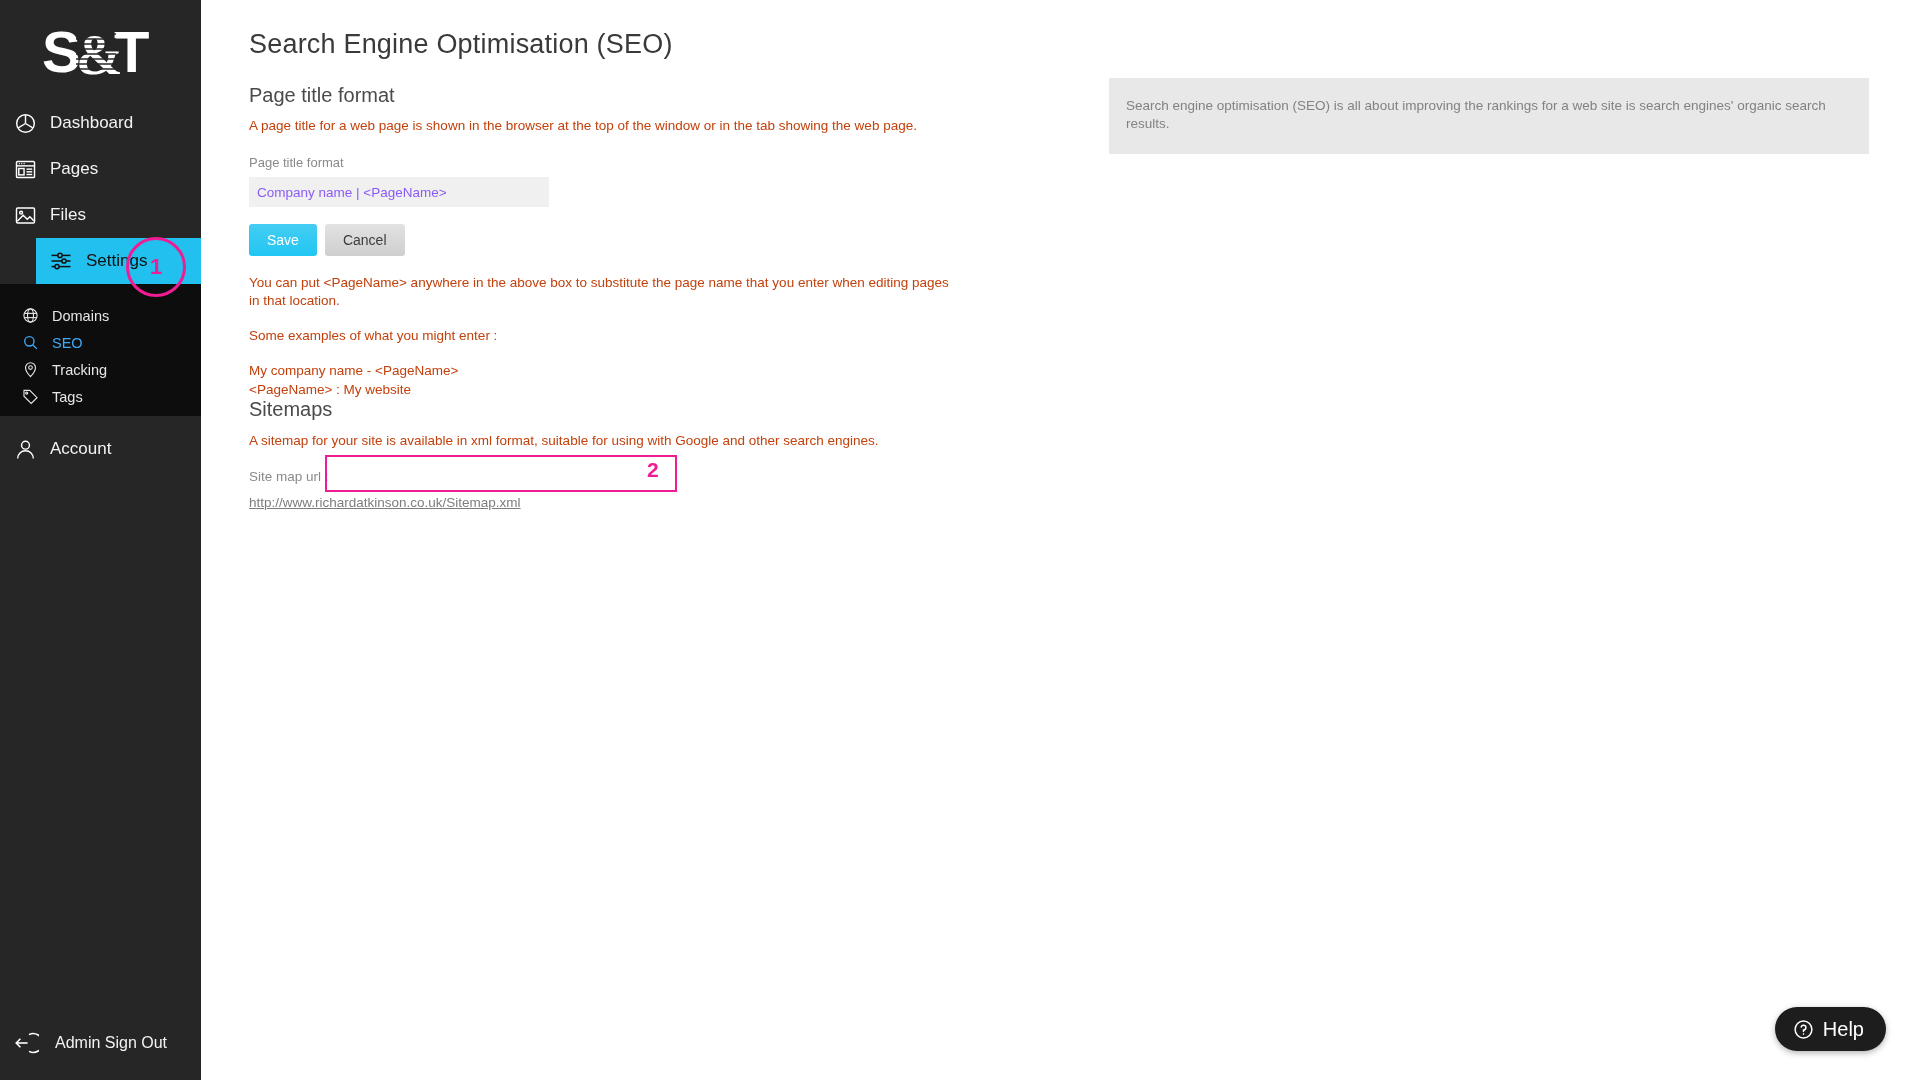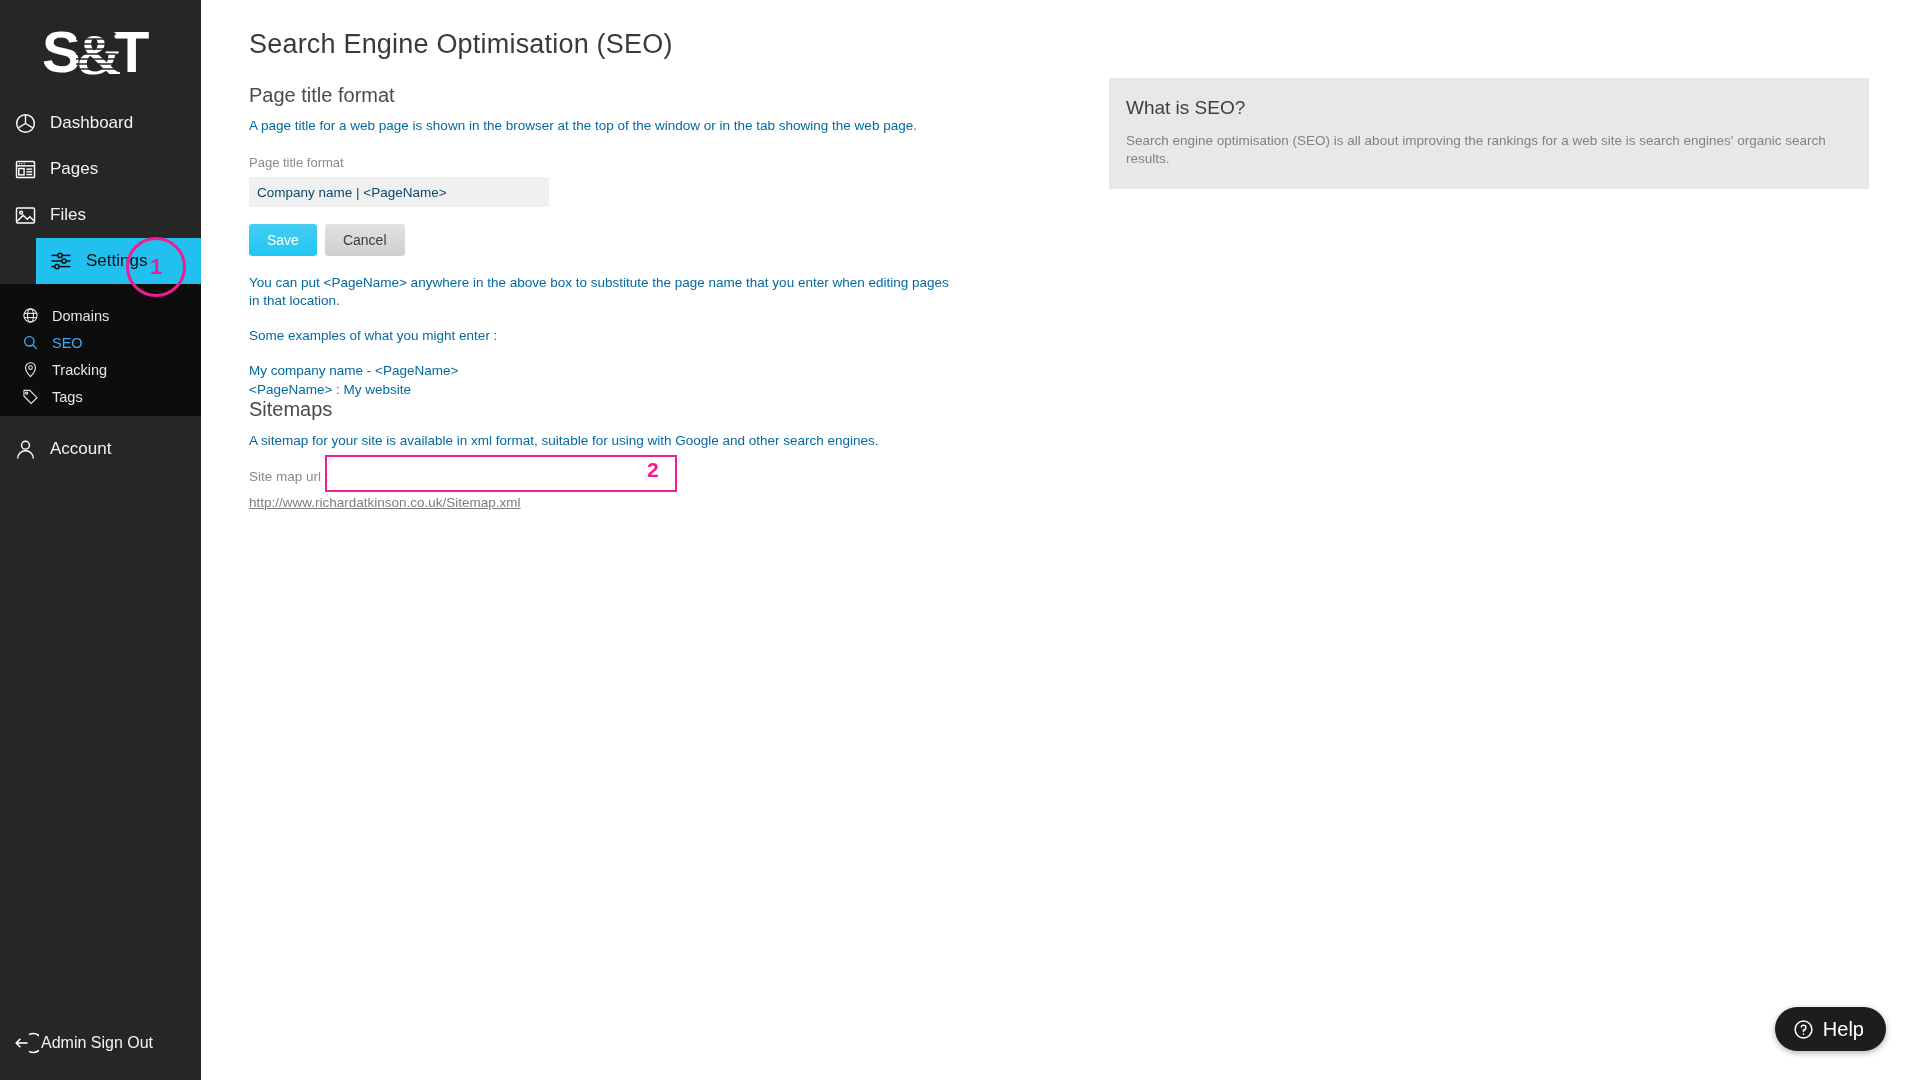--- a/index.html
+++ b/index.html
@@ -63,20 +63,21 @@
     flex: 0 0 21px;
   }
   .sub-item.current { color: #3fa9f5; }
   .sub-item.current .ico svg { stroke: #3fa9f5; }
 
   .nav-divider { height: 10px; background: #262626; }
 
   #signout {
     position: absolute; left: 0; bottom: 22px;
     display: flex; align-items: center;
+    gap: 14px;
     padding-left: 11px;
     font-size: 16px;
     color: #f2f2f2;
     cursor: pointer;
   }
   #signout .ico { width: 30px; height: 30px; display:flex; align-items:center; justify-content:center; }
 
   
   #main {
     position: absolute; left: 201px; top: 0;
@@ -85,37 +86,37 @@
   }
   #page-title {
     position: absolute; left: 48px; top: 29px;
     font-size: 27px; font-weight: 400; color: #3a3a3a;
     letter-spacing: .2px;
   }
   .section-head {
     font-size: 20px; font-weight: 400; color: #4a4a4a;
   }
   .muted {
-    font-size: 13.5px; color: #0369a1; line-height: 1.35;
+    font-size: 13.5px; color: #c2410c; line-height: 1.35;
   }
   .field-label {
     font-size: 13px; color: #8a8a8a;
   }
 
   #sec-title-format { position: absolute; left: 48px; top: 84px; width: 760px; }
   #sec-title-format .section-head { margin-bottom: 10px; }
 
   #title-input {
     margin-top: 7px;
     width: 300px; height: 30px;
     background: #f0f0f0;
     border: none; outline: none;
     font-family: "Liberation Sans", sans-serif;
     font-size: 13.5px;
-    color: #0c4a6e;
+    color: #8b5cf6;
     padding: 0 8px;
   }
 
   .btn-row { margin-top: 17px; display: flex; gap: 8px; }
   .btn {
     border: none; cursor: pointer;
     font-family: "Liberation Sans", sans-serif;
     font-size: 14px;
     height: 32px;
     border-radius: 3px;
@@ -382,21 +383,20 @@
     <section id="sec-sitemaps">
       <h2 class="section-head">Sitemaps</h2>
       <p class="muted">A sitemap for your site is available in xml format, suitable for using with Google and other search engines.</p>
       <div id="sitemap-row">
         <span>Site map url :</span>
         <a id="sitemap-link" href="#">http://www.richardatkinson.co.uk/Sitemap.xml</a>
       </div>
     </section>
 
     <aside id="info-panel">
-      <h3>What is SEO?</h3>
       <p>Search engine optimisation (SEO) is all about improving the rankings for a web site is search engines' organic search results.</p>
     </aside>
   </main>
 
   <div id="anno-circle-1">1</div>
   <div id="anno-box-2"></div>
   <div id="anno-num-2">2</div>
 
   <div id="help-btn">
     <span style="display:flex;align-items:center;">

